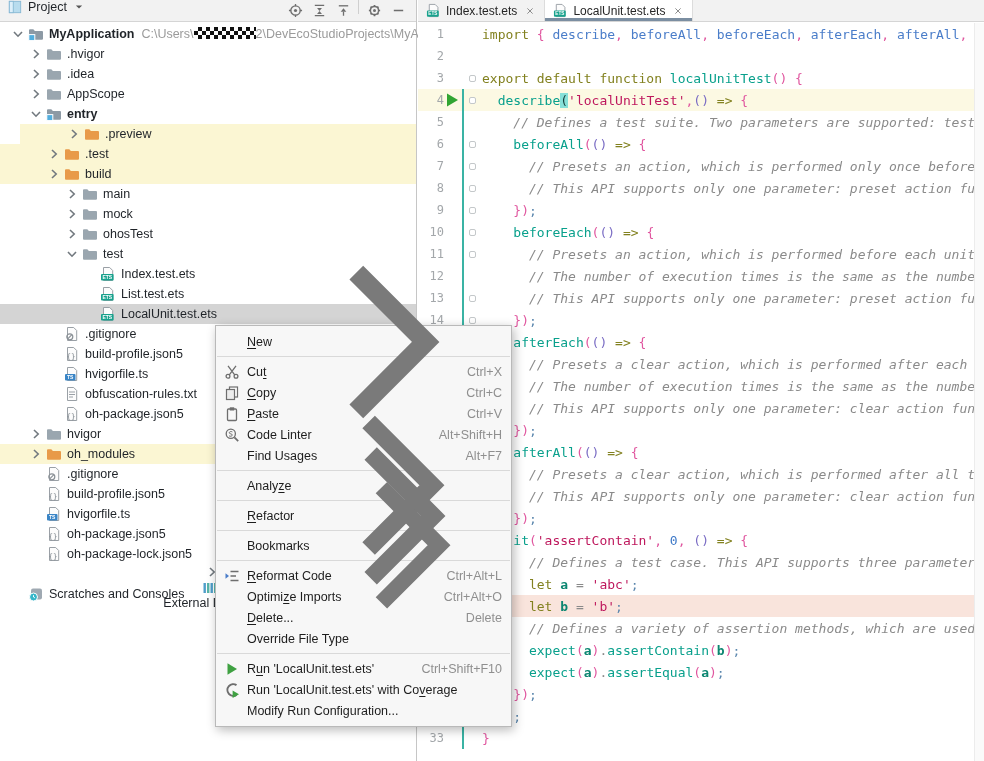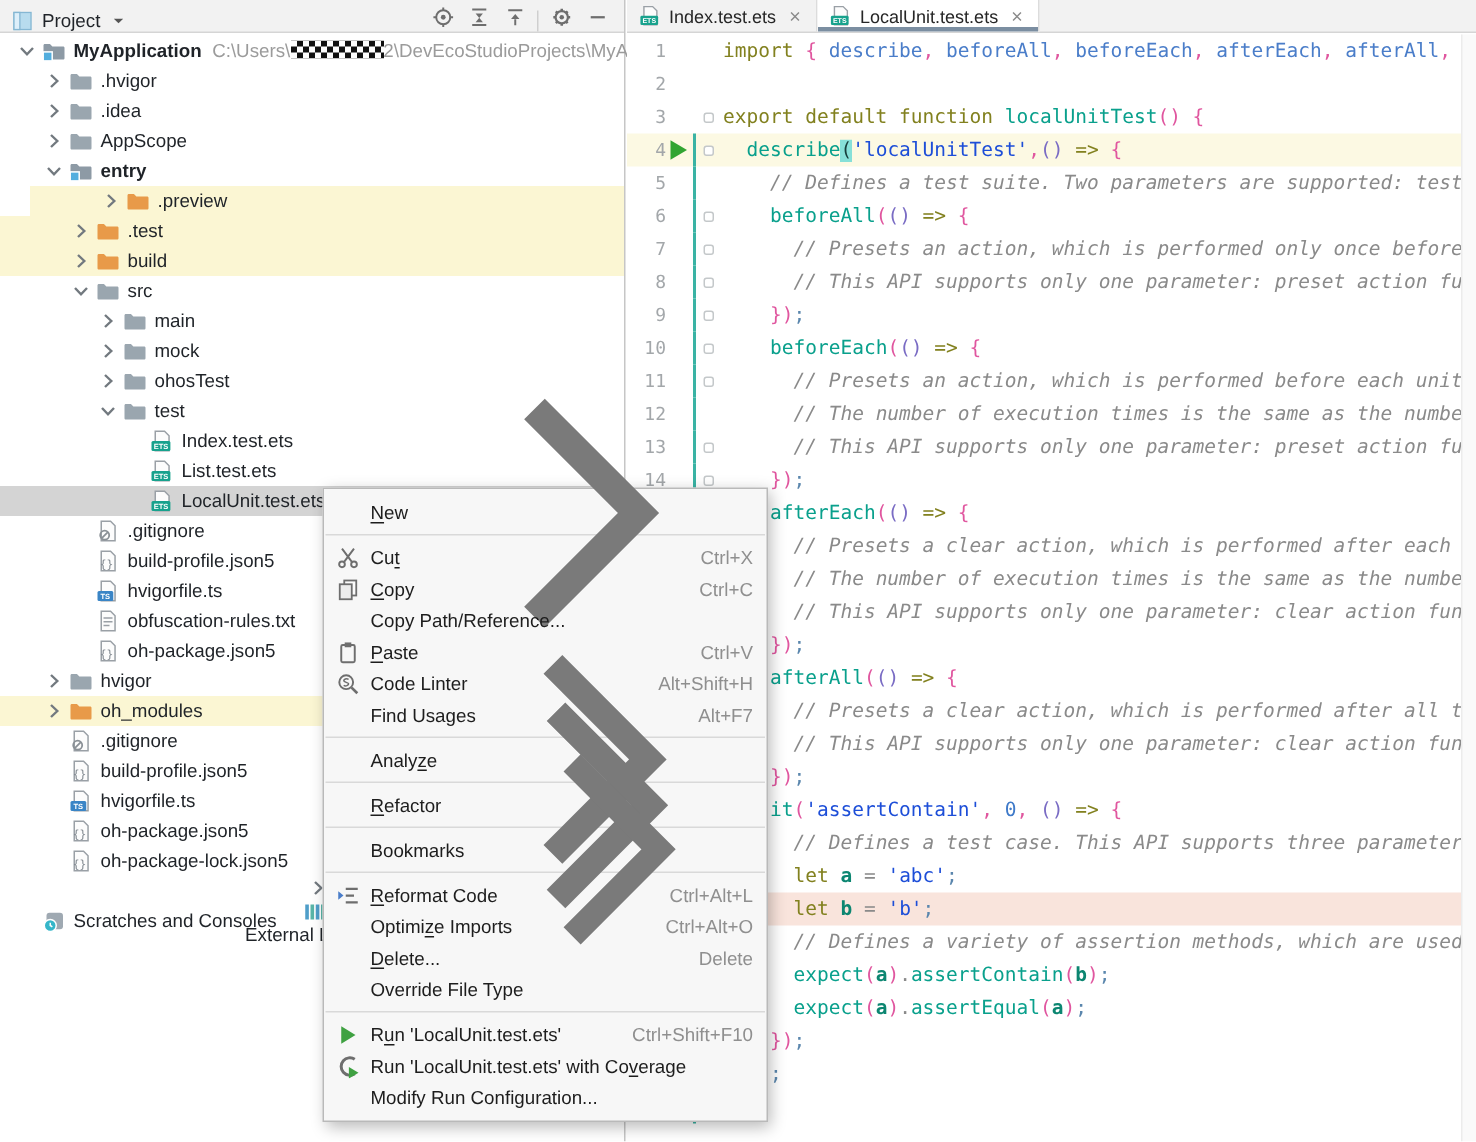--- a/index.html
+++ b/index.html
@@ -4,21 +4,21 @@
 <style>
   * { margin:0; padding:0; box-sizing:border-box; }
   html,body { width:984px; height:761px; overflow:hidden; background:#fff;
               font-family:"Liberation Sans", sans-serif; }
   .app { position:relative; width:984px; height:761px; background:#fff; }
 
   
   .project-panel { position:absolute; left:0; top:0; width:417px; height:761px;
                    background:#fff; border-right:1px solid #c6c6c6; }
   .panel-header { height:22px; background:#f2f2f2; border-bottom:1px solid #d5d5d5;
-                  display:flex; align-items:flex-end; padding:0 6px 0 8px; }
+                  display:flex; align-items:flex-start; padding:0 6px 0 8px; }
   .panel-title { font-size:12.5px; color:#1f2328; margin:0 7px 0 6px; }
   .hdr-spacer { flex:1; }
   .hdr-btn { width:24px; height:20px; display:flex; align-items:center; justify-content:center; }
   .hdr-sep { width:1px; height:14px; background:#cfcfcf; margin:0 3px; }
   .icon14 { width:14px; height:14px; display:block; }
 
   .tree { padding-top:2px; font-size:12.5px; color:#1f2328; }
   .tree-row { height:20px; display:flex; align-items:center; white-space:nowrap; }
   .tree-row.selected { background:#d4d4d4; }
   .tree-row.excluded { background:#fbf6d3; }
@@ -50,21 +50,21 @@
   .runcol svg { width:10px; height:11px; }
   .foldcol { width:20px; flex:none; align-self:stretch; display:flex; align-items:center;
              border-left:2px solid transparent; margin-left:2px; padding-left:5px; }
   .cl.scope .foldcol { border-left-color:#3ab3a4; }
   .pin { width:7px; height:7px; border:1px solid #c4c8ca; border-radius:2px; background:#fff; }
   .code { flex:1; overflow:hidden; }
   .tk-k  { color:#82811f; font-weight:normal; }
   .tk-p  { color:#e0569f; }
   .tk-b  { color:#4a7dc9; }
   .tk-f  { color:#09a08c; }
-  .tk-s  { color:#1d4ed8; }
+  .tk-s  { color:#be185d; }
   .tk-n  { color:#3f7ac9; }
   .tk-c  { color:#8a8a8a; font-style:italic; }
   .tk-v  { color:#0c8671; font-weight:bold; }
   .tk-o  { color:#8a8a8a; }
   .tk-sc { color:#5a86ad; }
   .tk-pp { color:#7a6cc4; }
   .tk-t  { color:#33383c; }
   .tk-hl { color:#163f3c; background:#86e0d8; }
 
   
@@ -241,33 +241,20 @@
             <svg viewBox="0 0 16 16" xmlns="http://www.w3.org/2000/svg" style="width:100%;height:100%;display:block">
               <path d="M6 4l4.2 4L6 12" fill="none" stroke="#72797f" stroke-width="1.6"></path>
             </svg>
           </span>
           <span class="tree-ico">
             <svg viewBox="0 0 16 16" xmlns="http://www.w3.org/2000/svg" style="width:100%;height:100%;display:block">
               <path d="M1 4.2c0-.5.4-.9.9-.9h3.4l1.6 1.7h7.2c.5 0 .9.4.9.9v6.9c0 .5-.4.9-.9.9H1.9c-.5 0-.9-.4-.9-.9z" fill="#e89a49"></path>
             </svg>
           </span>
           <span class="tree-label">build</span>
-        </div>
-        <div class="tree-row" style="padding-left: 44px;">
-          <span class="chev">
-            <svg viewBox="0 0 16 16" xmlns="http://www.w3.org/2000/svg" style="width:100%;height:100%;display:block">
-              <path d="M4 6l4 4.2L12 6" fill="none" stroke="#72797f" stroke-width="1.6"></path>
-            </svg>
-          </span>
-          <span class="tree-ico">
-            <svg viewBox="0 0 16 16" xmlns="http://www.w3.org/2000/svg" style="width:100%;height:100%;display:block">
-              <path d="M1 4.2c0-.5.4-.9.9-.9h3.4l1.6 1.7h7.2c.5 0 .9.4.9.9v6.9c0 .5-.4.9-.9.9H1.9c-.5 0-.9-.4-.9-.9z" fill="#9aa6af"></path>
-            </svg>
-          </span>
-          <span class="tree-label">src</span>
         </div>
         <div class="tree-row" style="padding-left: 62px;">
           <span class="chev">
             <svg viewBox="0 0 16 16" xmlns="http://www.w3.org/2000/svg" style="width:100%;height:100%;display:block">
               <path d="M6 4l4.2 4L6 12" fill="none" stroke="#72797f" stroke-width="1.6"></path>
             </svg>
           </span>
           <span class="tree-ico">
             <svg viewBox="0 0 16 16" xmlns="http://www.w3.org/2000/svg" style="width:100%;height:100%;display:block">
               <path d="M1 4.2c0-.5.4-.9.9-.9h3.4l1.6 1.7h7.2c.5 0 .9.4.9.9v6.9c0 .5-.4.9-.9.9H1.9c-.5 0-.9-.4-.9-.9z" fill="#9aa6af"></path>
@@ -609,25 +596,20 @@
           <svg viewBox="0 0 16 16" xmlns="http://www.w3.org/2000/svg" style="width:100%;height:100%;display:block">
             <rect x="5.5" y="2" width="8" height="10" fill="#fbfbfb" stroke="#6e6e6e" stroke-width="1.2"></rect>
             <rect x="2.5" y="4.5" width="8" height="10" fill="#ececec" stroke="#6e6e6e" stroke-width="1.2"></rect>
           </svg>
         </span>
         <span class="mi-label"><span></span><span class="mn">C</span><span>opy</span></span>
         <span class="mi-fill"></span>
         <span class="mi-short">Ctrl+C</span>
       </div>
       <div class="mi">
-        <span class="mi-ico"></span>
-        <span class="mi-label">Copy Path/Reference...</span>
-        <span class="mi-fill"></span>
-      </div>
-      <div class="mi">
         <span class="mi-ico">
           <svg viewBox="0 0 16 16" xmlns="http://www.w3.org/2000/svg" style="width:100%;height:100%;display:block">
             <rect x="3.5" y="3" width="9" height="11.5" rx="1" fill="none" stroke="#6e6e6e" stroke-width="1.3"></rect>
             <rect x="5.8" y="1.3" width="4.4" height="3.2" fill="#6e6e6e"></rect>
           </svg>
         </span>
         <span class="mi-label"><span></span><span class="mn">P</span><span>aste</span></span>
         <span class="mi-fill"></span>
         <span class="mi-short">Ctrl+V</span>
       </div>

